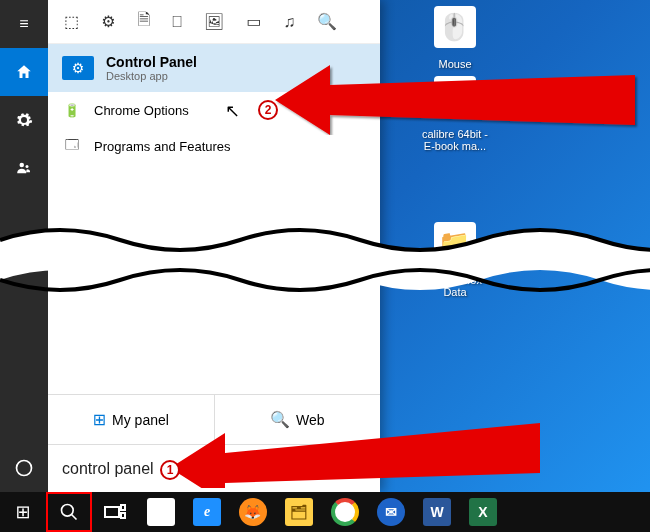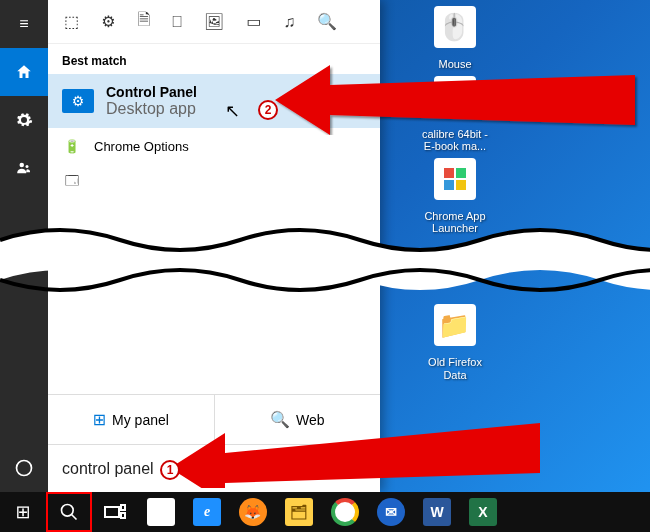--- a/index.html
+++ b/index.html
@@ -20,21 +20,21 @@
   .rail-spacer { flex: 1; }
 
   .panel { flex: 1; background: #fff; display: flex; flex-direction: column; position: relative; }
   .filter-row { height: 44px; display: flex; align-items: center; gap: 22px; padding-left: 16px; color: #333; border-bottom: 1px solid #eee; }
   .filter-row span { cursor: pointer; }
 
   .sect-label { font-size: 12px; font-weight: 600; padding: 10px 14px 6px; }
   .best-match { background: #d4e8f7; display: flex; align-items: center; padding: 10px 14px; gap: 12px; cursor: pointer; }
   .bm-icon { width: 32px; height: 24px; background: #0078d7; border-radius: 2px; display: flex; align-items: center; justify-content: center; color: #fff; font-size: 14px; }
   .bm-title { font-size: 14px; font-weight: 600; color: #000; }
-  .bm-sub { font-size: 16px; color: #666; }
+  .bm-sub { font-size: 11px; color: #666; }
 
   .recent-item { display: flex; align-items: center; gap: 12px; padding: 8px 14px; font-size: 13px; cursor: pointer; }
   .recent-item .ri { width: 20px; height: 20px; display: inline-flex; align-items: center; justify-content: center; }
 
   .panel-bottom { position: absolute; bottom: 0; left: 0; right: 0; background: #fff; }
   .tabs { display: flex; height: 50px; border-top: 1px solid #ddd; }
   .tab { flex: 1; display: flex; align-items: center; justify-content: center; gap: 6px; font-size: 14px; cursor: pointer; border-right: 1px solid #ddd; }
   .tab:last-child { border-right: none; }
   .tab .ti { font-size: 16px; }
   .search-field { height: 48px; display: flex; align-items: center; padding: 0 14px; border-top: 1px solid #ddd; }
@@ -69,31 +69,20 @@
 <div class="desktop">
   <div class="desktop-icons">
     <div class="d-icon">
       <div class="glyph">🖱️</div>
       <div class="lbl">Mouse</div>
     </div>
     <div class="d-icon">
       <div class="glyph">📚</div>
       <div class="lbl">calibre 64bit - E-book ma...</div>
     </div>
-    <div class="d-icon">
-      <div class="glyph">
-          <span class="st">
-            <i></i>
-            <i></i>
-            <i></i>
-            <i></i>
-          </span>
-        </div>
-      <div class="lbl">Chrome App Launcher</div>
-    </div>
     <div class="d-icon" style="margin-top:70px">
       <div class="glyph">📁</div>
       <div class="lbl">Old Firefox Data</div>
     </div>
   </div>
 </div>
 
 <div class="start-wrap">
   <div class="rail">
     <div class="rail-item">≡</div>
@@ -127,35 +116,35 @@
       <span>⬚</span>
       <span>⚙</span>
       <span>🗎</span>
       <span>⎕</span>
       <span>🖼</span>
       <span>▭</span>
       <span>♫</span>
       <span>🔍</span>
     </div>
 
-    <div class="sect-label">Best match</div>
     <div class="best-match">
       <div class="bm-icon">⚙</div>
       <div>
         <div class="bm-title">Control Panel</div>
         <div class="bm-sub">Desktop app</div>
       </div>
     </div>
 
     <div class="recent-item">
       <span class="ri">🔋</span>
       <span>Chrome Options</span>
     </div>
     <div class="recent-item">
       <span class="ri">🗔</span>
+      <span>Programs and Features</span>
     </div>
 
     <div class="panel-bottom">
       <div class="tabs">
         <div class="tab">
           <span class="ti" style="color:#0078d7">⊞</span>
           <span>My panel</span>
         </div>
         <div class="tab">
           <span class="ti">🔍</span>

